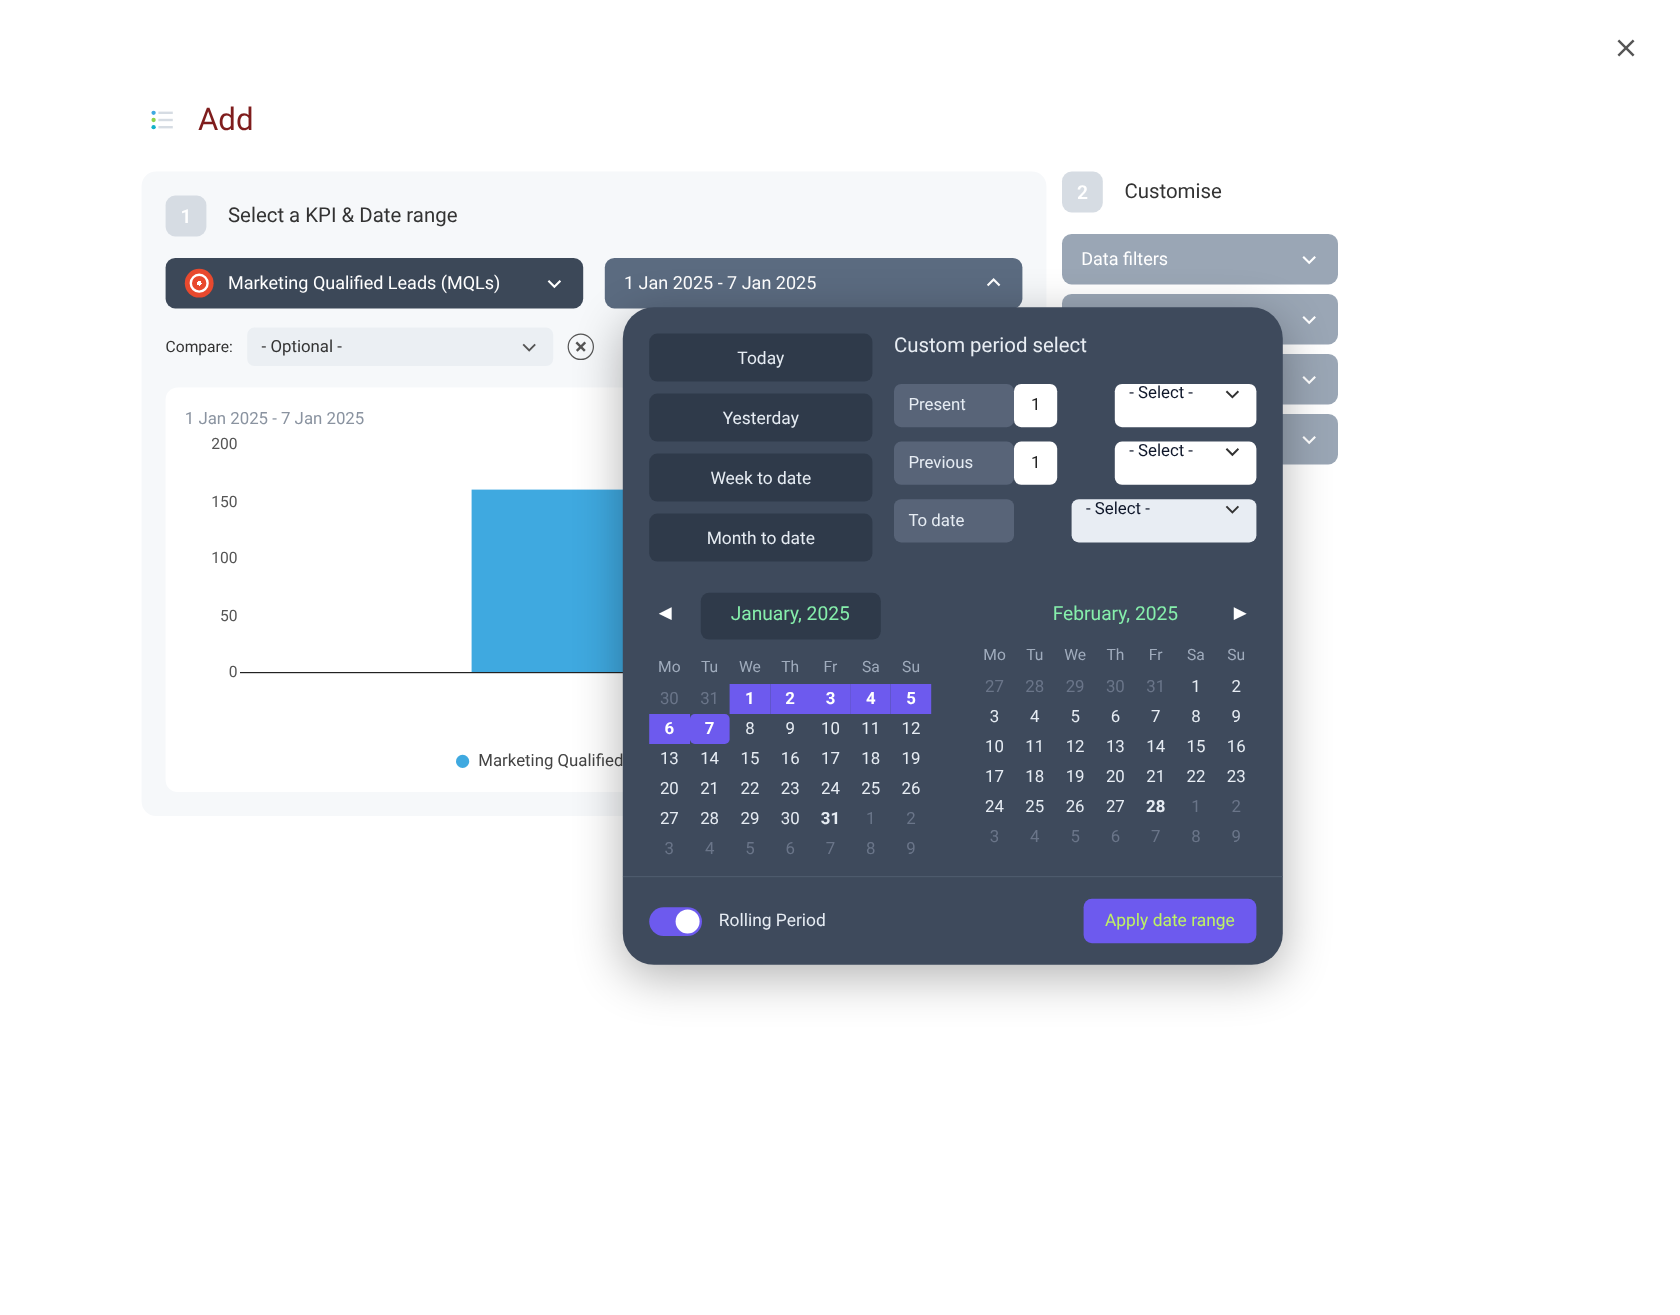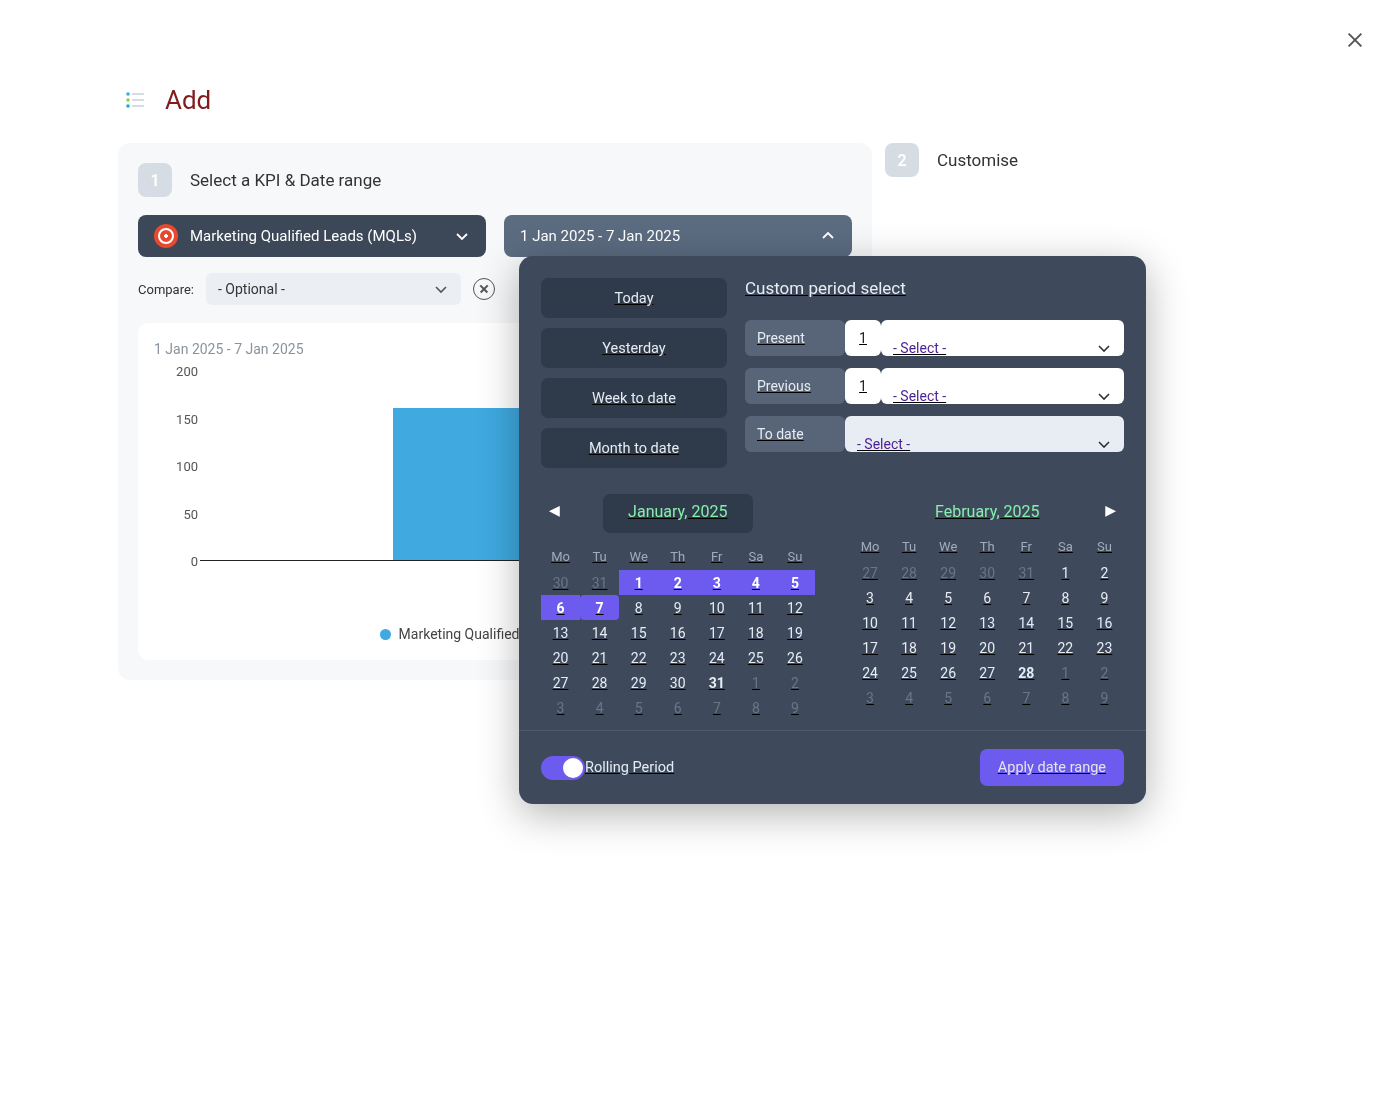--- a/index.html
+++ b/index.html
@@ -49,52 +49,52 @@
 .legend { display: flex; justify-content: center; gap: 20px; margin-top: 40px; }
 .legend-item { display: flex; align-items: center; gap: 8px; font-size: 14px; color: #444; }
 .legend-dot { width: 11px; height: 11px; border-radius: 50%; }
 
 .panel-right { position: absolute; top: 143px; left: 885px; width: 230px; }
 .right-step { display: flex; align-items: center; gap: 18px; margin-bottom: 18px; }
 .right-btns { display: flex; flex-direction: column; gap: 8px; }
 .right-btn { height: 42px; background: #9aa6b5; color: #fff; border-radius: 8px; display: flex; align-items: center; padding: 0 16px; justify-content: space-between; font-size: 15px; cursor: pointer; }
 
 
-.popover { position: absolute; top: 256px; left: 519px; width: 627px; background: #3e4a5c; border-radius: 14px; box-shadow: 0 10px 40px rgba(0,0,0,0.3); z-index: 100; overflow: hidden; text-decoration: underline; }
+.popover { position: absolute; top: 256px; left: 519px; width: 550px; background: #3e4a5c; border-radius: 26px; box-shadow: 0 10px 40px rgba(0,0,0,0.3); z-index: 100; overflow: hidden; }
 .pop-body { display: flex; padding: 22px 22px 16px; gap: 18px; }
 .presets { display: flex; flex-direction: column; gap: 10px; width: 186px; }
 .preset-btn { height: 40px; background: #2f3a4a; color: #e6ecf3; border-radius: 7px; display: flex; align-items: center; justify-content: center; font-size: 14.5px; cursor: pointer; }
 .custom-col { flex: 1; }
 .custom-title { color: #e8edf3; font-size: 17px; margin-bottom: 22px; }
 .period-row { display: flex; align-items: center; gap: 0; margin-bottom: 12px; }
 .period-label { width: 100px; height: 36px; background: #586478; color: #e6ecf3; border-radius: 6px; display: flex; align-items: center; padding: 0 12px; font-size: 14px; }
 .period-num { width: 36px; height: 36px; background: #fff; border-radius: 6px; display: flex; align-items: center; justify-content: center; color: #222; font-size: 14px; }
-.period-select { flex: 1; height: 36px; background: #fff; border-radius: 6px; display: flex; align-items: flex-end; padding: 0 12px; color: #4c1d95; font-size: 14px; justify-content: space-between; cursor: pointer; }
+.period-select { flex: 1; height: 36px; background: #fff; border-radius: 6px; display: flex; align-items: flex-start; padding: 0 12px; color: #0f172a; font-size: 14px; justify-content: space-between; cursor: pointer; margin-left: 48px; }
 
 .calendars { display: flex; padding: 10px 22px 10px; gap: 36px; position: relative; }
 .cal { flex: 1; }
 .cal-nav { position: absolute; top: 18px; color: #fff; cursor: pointer; font-size: 14px; }
 .cal-nav.left { left: 30px; }
 .cal-nav.right { right: 30px; }
 .cal-month { text-align: center; color: #86efac; font-size: 16px; padding: 8px 0 12px; }
 .cal-month.active { background: #2f3a4a; border-radius: 7px; margin: 0 auto 10px; width: 150px; }
 .cal-grid { display: grid; grid-template-columns: repeat(7, 1fr); gap: 0; text-align: center; }
 .dow { color: #a0acbd; font-size: 13px; padding: 6px 0; }
 .day { color: #e6ecf3; font-size: 14px; padding: 4px 0; cursor: pointer; height: 25px; display: flex; align-items: center; justify-content: center; }
 .day.mute { color: #6a7589; }
 .day.bold { font-weight: 700; }
 .day.range { background: #6d5aee; color: #fff; }
 .day.highlight { background: #6d5aee; color: #fff; font-weight: 700; border-radius: 4px; }
 
 .pop-foot { border-top: 1px solid #4d5a6c; padding: 18px 22px; display: flex; align-items: center; justify-content: space-between; }
-.toggle-wrap { display: flex; align-items: center; }
+.toggle-wrap { display: flex; align-items: center; gap: 14px; }
 .toggle { width: 44px; height: 24px; background: #6d5aee; border-radius: 12px; position: relative; cursor: pointer; }
 .toggle::after { content: ""; position: absolute; width: 20px; height: 20px; background: #fff; border-radius: 50%; top: 2px; right: 2px; }
 .toggle-label { color: #e6ecf3; font-size: 14.5px; }
-.apply-btn { background: #6d5aee; color: #e5e5e5; border-radius: 7px; padding: 10px 18px; font-size: 14.5px; cursor: pointer; border: none; }
+.apply-btn { background: #6d5aee; color: #bef264; border-radius: 7px; padding: 10px 18px; font-size: 14.5px; cursor: pointer; border: none; }
 </style>
 </head>
 <body>
 
 <div class="close-x"></div>
 
 <div class="header">
   <svg class="header-icon" viewBox="0 0 20 20">
     <circle cx="3" cy="4" r="1.8" fill="#3fa9e0"></circle>
       <rect x="7" y="3" width="12" height="2" fill="#d6dce3"></rect>
@@ -163,20 +163,46 @@
       </div>
     </div>
   </div>
 </div>
 
 <div class="panel-right">
   <div class="right-step">
     <div class="step-badge">2</div>
     <div class="step-label">Customise</div>
   </div>
+  <div class="right-btns" id="rightbtns">
+      <div class="right-btn">
+        <span>Data filters</span>
+        <svg class="chevron" viewBox="0 0 16 16">
+          <path d="M3 6l5 5 5-5" stroke="#fff" stroke-width="1.8" fill="none"></path>
+        </svg>
+      </div>
+      <div class="right-btn">
+        <span></span>
+        <svg class="chevron" viewBox="0 0 16 16">
+          <path d="M3 6l5 5 5-5" stroke="#fff" stroke-width="1.8" fill="none"></path>
+        </svg>
+      </div>
+      <div class="right-btn">
+        <span></span>
+        <svg class="chevron" viewBox="0 0 16 16">
+          <path d="M3 6l5 5 5-5" stroke="#fff" stroke-width="1.8" fill="none"></path>
+        </svg>
+      </div>
+      <div class="right-btn">
+        <span></span>
+        <svg class="chevron" viewBox="0 0 16 16">
+          <path d="M3 6l5 5 5-5" stroke="#fff" stroke-width="1.8" fill="none"></path>
+        </svg>
+      </div>
+    </div>
 </div>
 
 <div class="popover">
   <div class="pop-body">
     <div class="presets" id="presets">
         <div class="preset-btn">Today</div>
         <div class="preset-btn">Yesterday</div>
         <div class="preset-btn">Week to date</div>
         <div class="preset-btn">Month to date</div>
       </div>

